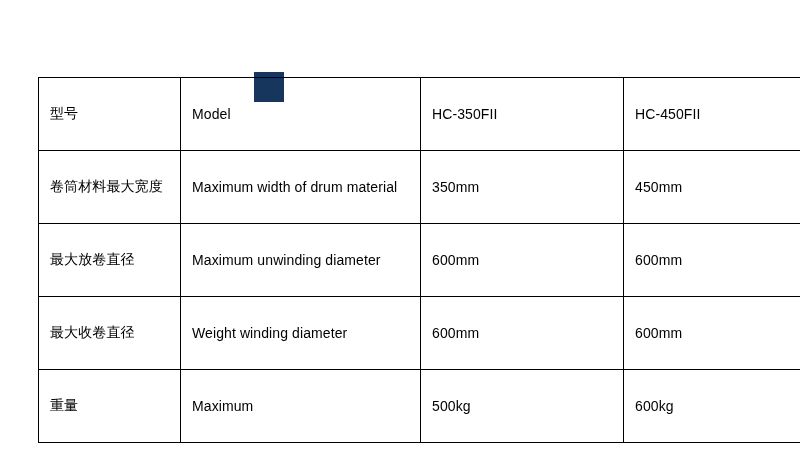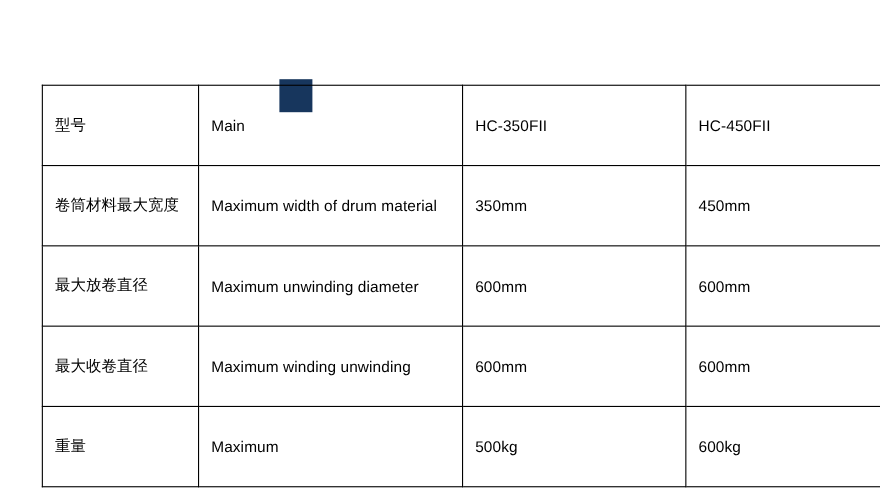--- a/index.html
+++ b/index.html
@@ -57,39 +57,39 @@
   <table class="spec-table">
     <colgroup>
       <col class="c1">
         <col class="c2">
         <col class="c3">
         <col class="c4">
     </colgroup>
     <tbody>
         <tr>
           <td>型号</td>
-          <td>Main</td>
+          <td>Model</td>
           <td>HC-350FII</td>
           <td>HC-450FII</td>
         </tr>
         <tr>
           <td>卷筒材料最大宽度</td>
           <td>Maximum width of drum material</td>
           <td>350mm</td>
           <td>450mm</td>
         </tr>
         <tr>
           <td>最大放卷直径</td>
           <td>Maximum unwinding diameter</td>
           <td>600mm</td>
           <td>600mm</td>
         </tr>
         <tr>
           <td>最大收卷直径</td>
-          <td>Maximum winding unwinding</td>
+          <td>Weight winding diameter</td>
           <td>600mm</td>
           <td>600mm</td>
         </tr>
         <tr>
           <td>重量</td>
           <td>Maximum</td>
           <td>500kg</td>
           <td>600kg</td>
         </tr>
       </tbody>

